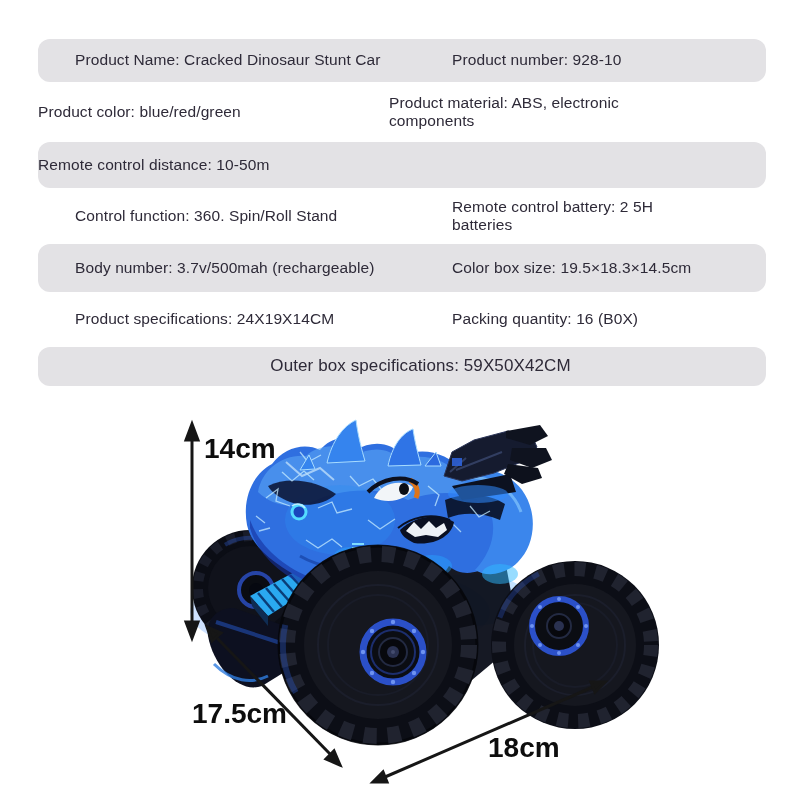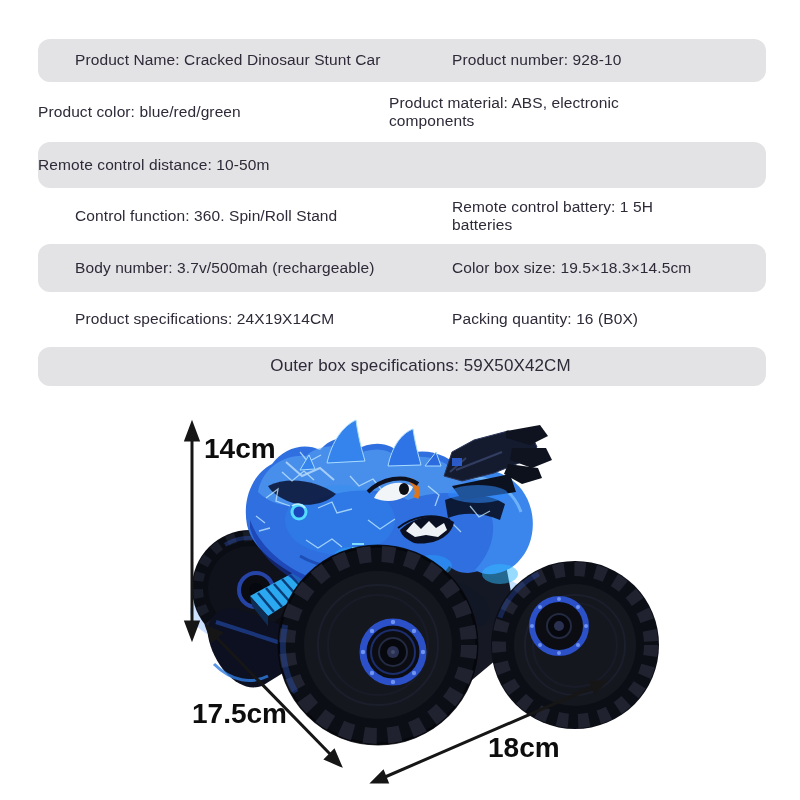--- a/index.html
+++ b/index.html
@@ -37,21 +37,21 @@
     <div class="spec-row r2">
       <div class="cell right">Product color: blue/red/green</div>
       <div class="cell left">Product material: ABS, electronic
 components</div>
     </div>
     <div class="spec-row bar r3">
       <div class="cell right">Remote control distance: 10-50m</div>
     </div>
     <div class="spec-row r4">
       <div class="cell left">Control function: 360. Spin/Roll Stand</div>
-      <div class="cell right">Remote control battery: 1 5H
+      <div class="cell right">Remote control battery: 2 5H
 batteries</div>
     </div>
     <div class="spec-row bar r5">
       <div class="cell left">Body number: 3.7v/500mah (rechargeable)</div>
       <div class="cell right">Color box size: 19.5×18.3×14.5cm</div>
     </div>
     <div class="spec-row r6">
       <div class="cell left">Product specifications: 24X19X14CM</div>
       <div class="cell right">Packing quantity: 16 (B0X)</div>
     </div>

